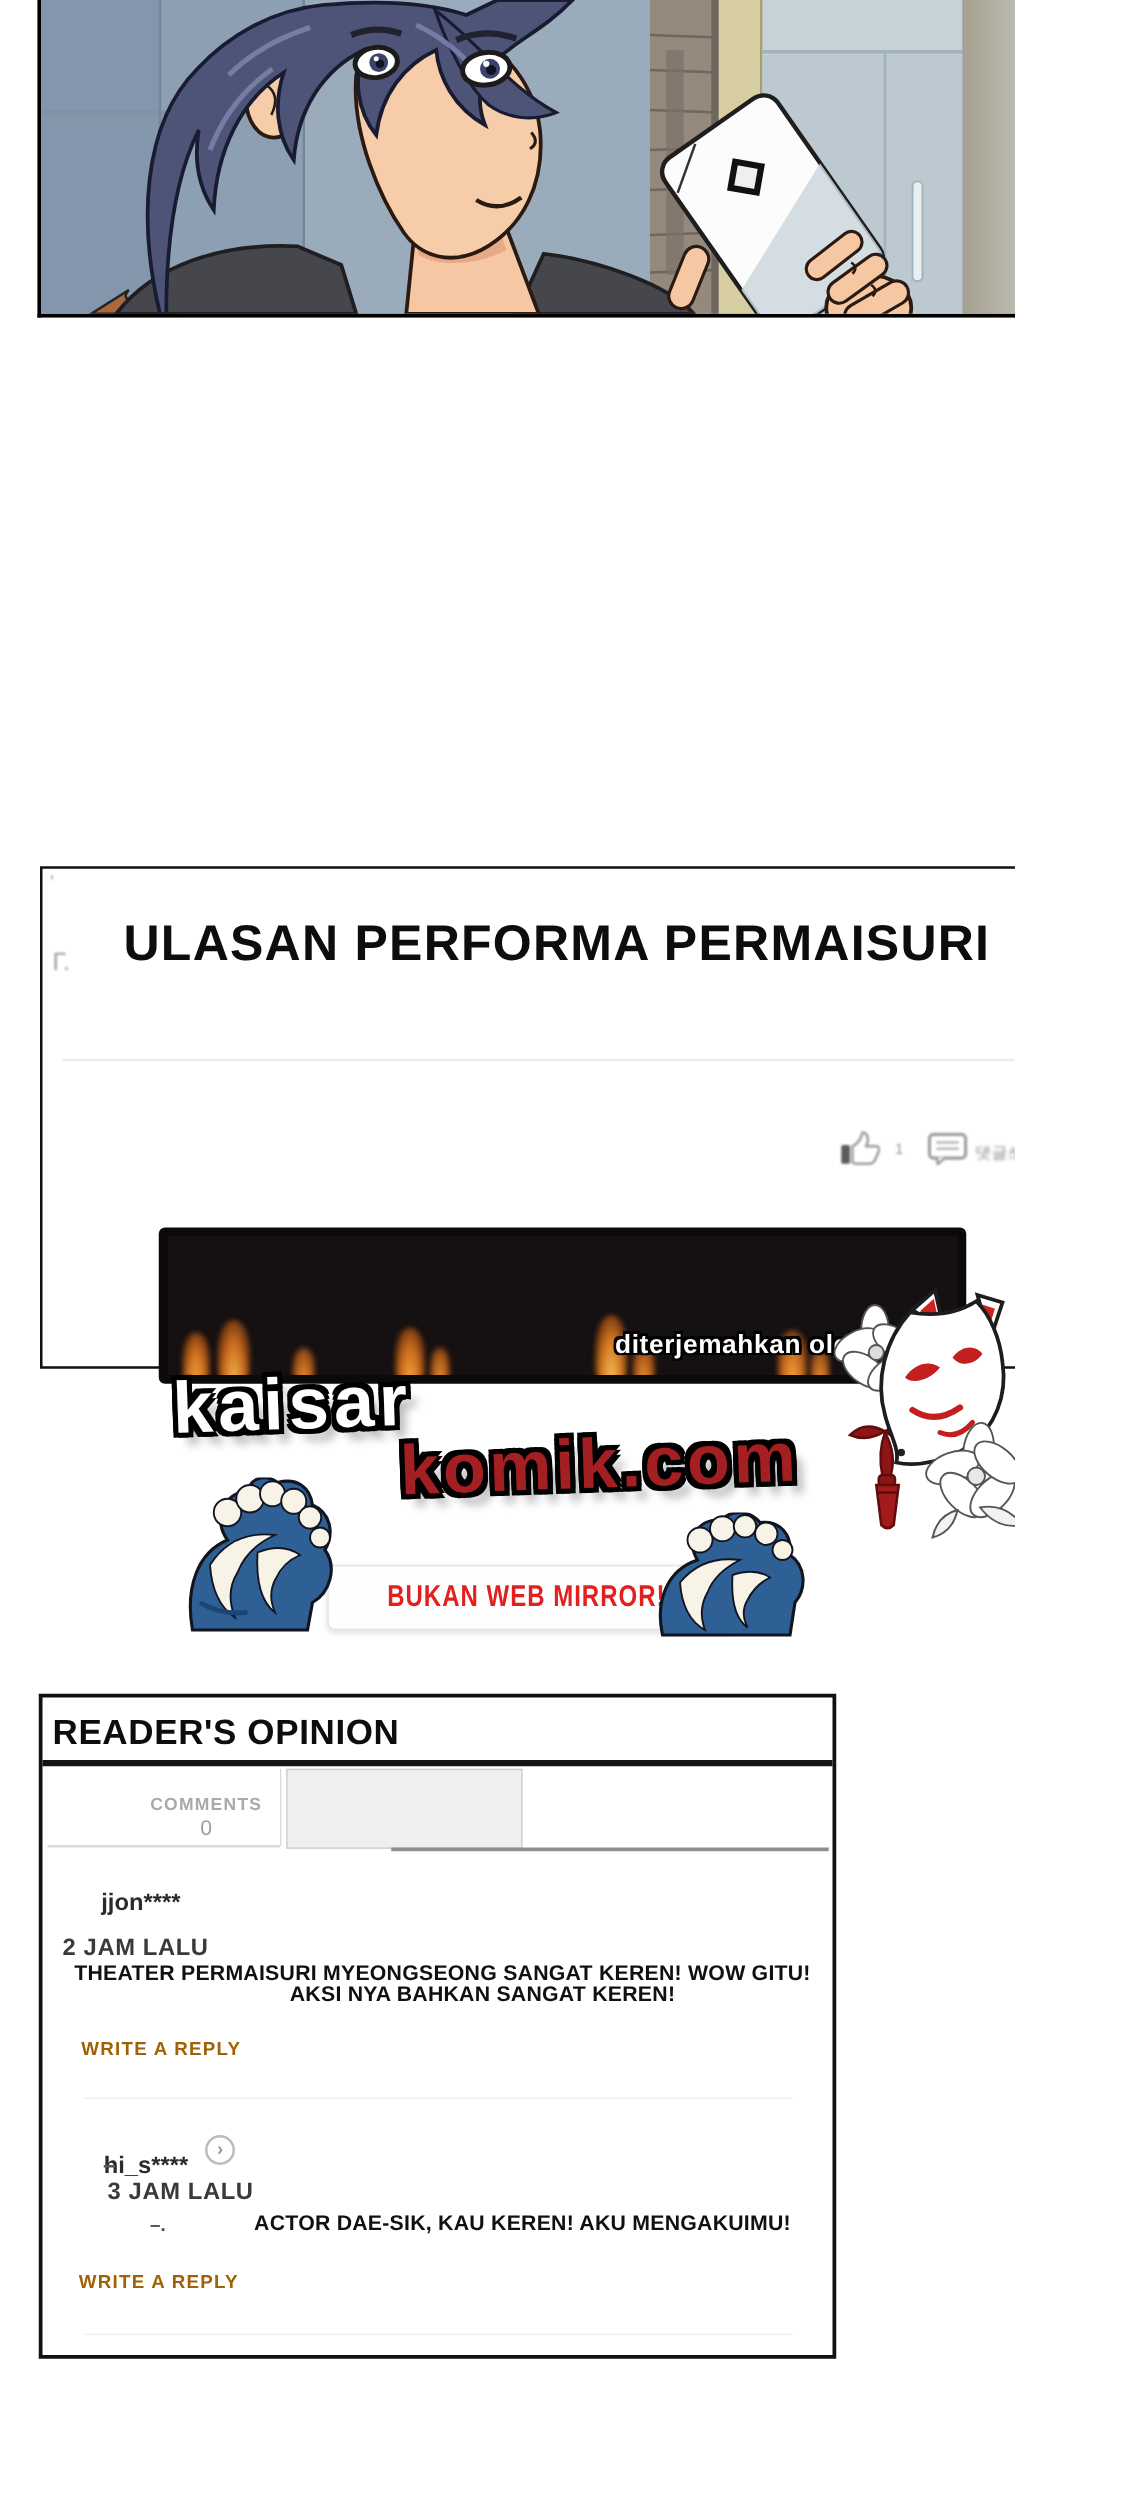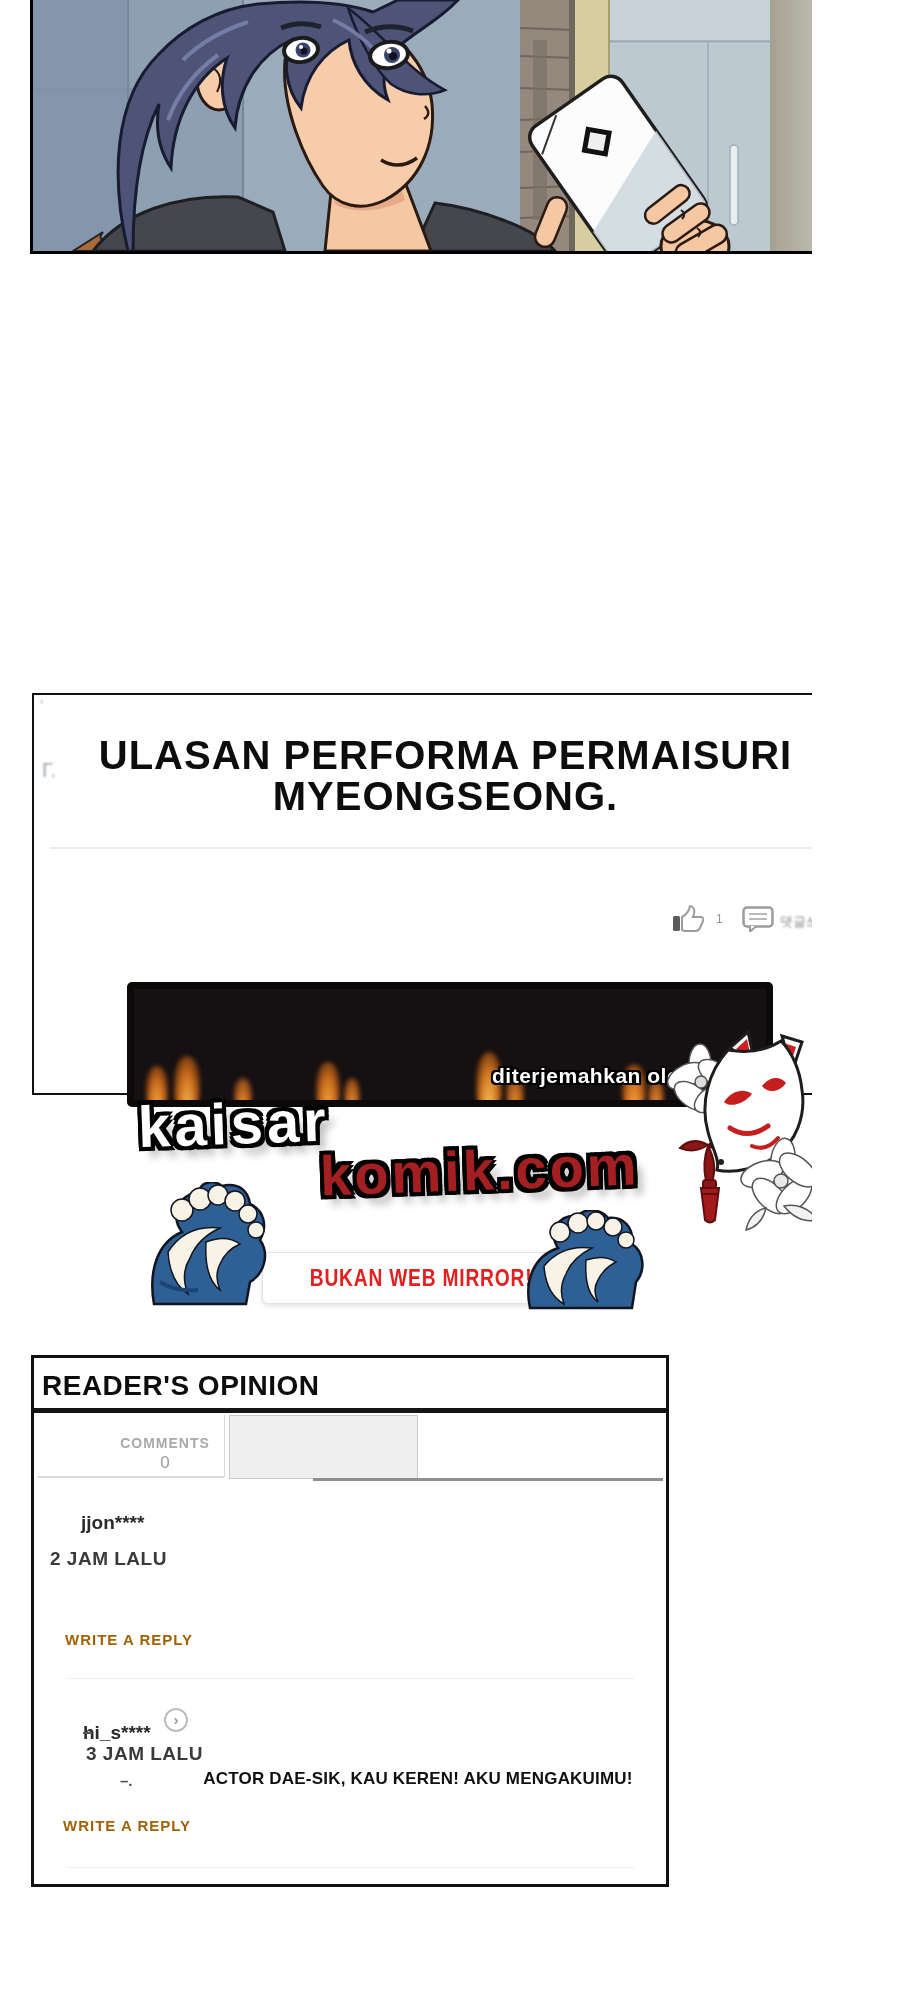--- a/index.html
+++ b/index.html
@@ -158,21 +158,20 @@
         <path d="M648 210 q6 4 1 9 M664 228 q6 4 1 9" stroke="#2a1a12" stroke-width="2" fill="none"></path>
       </g>
     </svg>
   </div>
 
   <div class="abs review-panel">
     <div class="abs rv-mark" style="left:6px;top:3px;font-size:16px;">'</div>
     <div class="abs rv-mark" style="left:8px;top:64px;font-size:20px;">Г.</div>
     <div class="abs rv-title comic">
       <div>ULASAN PERFORMA PERMAISURI</div>
-      <div>MYEONGSEONG.</div>
     </div>
     <div class="abs rv-divider"></div>
 
     <div class="abs rv-icons">
       <svg class="abs" style="left:0;top:0;" width="32" height="28" viewBox="0 0 32 28">
         <rect x="1" y="11" width="7" height="15" rx="1.5" fill="#5c5c5c"></rect>
         <path d="M10 25 L10 12 C14 10 17 6 18 1 C21 1 23 4 22 9 L21 12 L29 12 C31 12 32 14 31 16 L28 23 C27 25 25.5 26 23.5 26 L12 26 Z" fill="#fff" stroke="#9c9c9c" stroke-width="2"></path>
       </svg>
       <span class="rv-like-count">1</span>
       <svg class="abs" style="left:70px;top:1px;" width="33" height="26" viewBox="0 0 33 26">
@@ -288,20 +287,22 @@
       <div class="lbl comic">COMMENTS</div>
       <div class="cnt">0</div>
     </div>
     <div class="abs tab1-border"></div>
     <div class="abs tab-gray"></div>
     <div class="abs tab-line-light"></div>
     <div class="abs tab-line-dark"></div>
 
     <div class="abs cm-user" style="left:47px;top:154px;">jjon****</div>
     <div class="abs cm-time comic" style="left:16px;top:190px;">2 JAM LALU</div>
+    <div class="abs cm-text comic" style="left:0;top:212px;transform:translateX(4px);">THEATER PERMAISURI MYEONGSEONG SANGAT KEREN! WOW GITU!</div>
+    <div class="abs cm-text comic" style="left:0;top:229px;transform:translateX(36px);">AKSI NYA BAHKAN SANGAT KEREN!</div>
     <div class="abs cm-reply comic" style="left:31px;top:273px;">WRITE A REPLY</div>
 
     <div class="abs cm-divider" style="top:320px;"></div>
 
     <div class="abs cm-user" style="left:49px;top:364px;">hi_s****</div>
     <div class="chev" style="left:130px;top:350px;">›</div>
     <div class="user-dash" style="left:49px;top:374px;"></div>
     <div class="abs cm-time comic" style="left:52px;top:385px;">3 JAM LALU</div>
     <div class="abs artifact comic" style="left:86px;top:414px;">–.</div>
     <div class="abs cm-text comic" style="left:0;top:412px;transform:translateX(68px);">ACTOR DAE-SIK, KAU KEREN! AKU MENGAKUIMU!</div>

